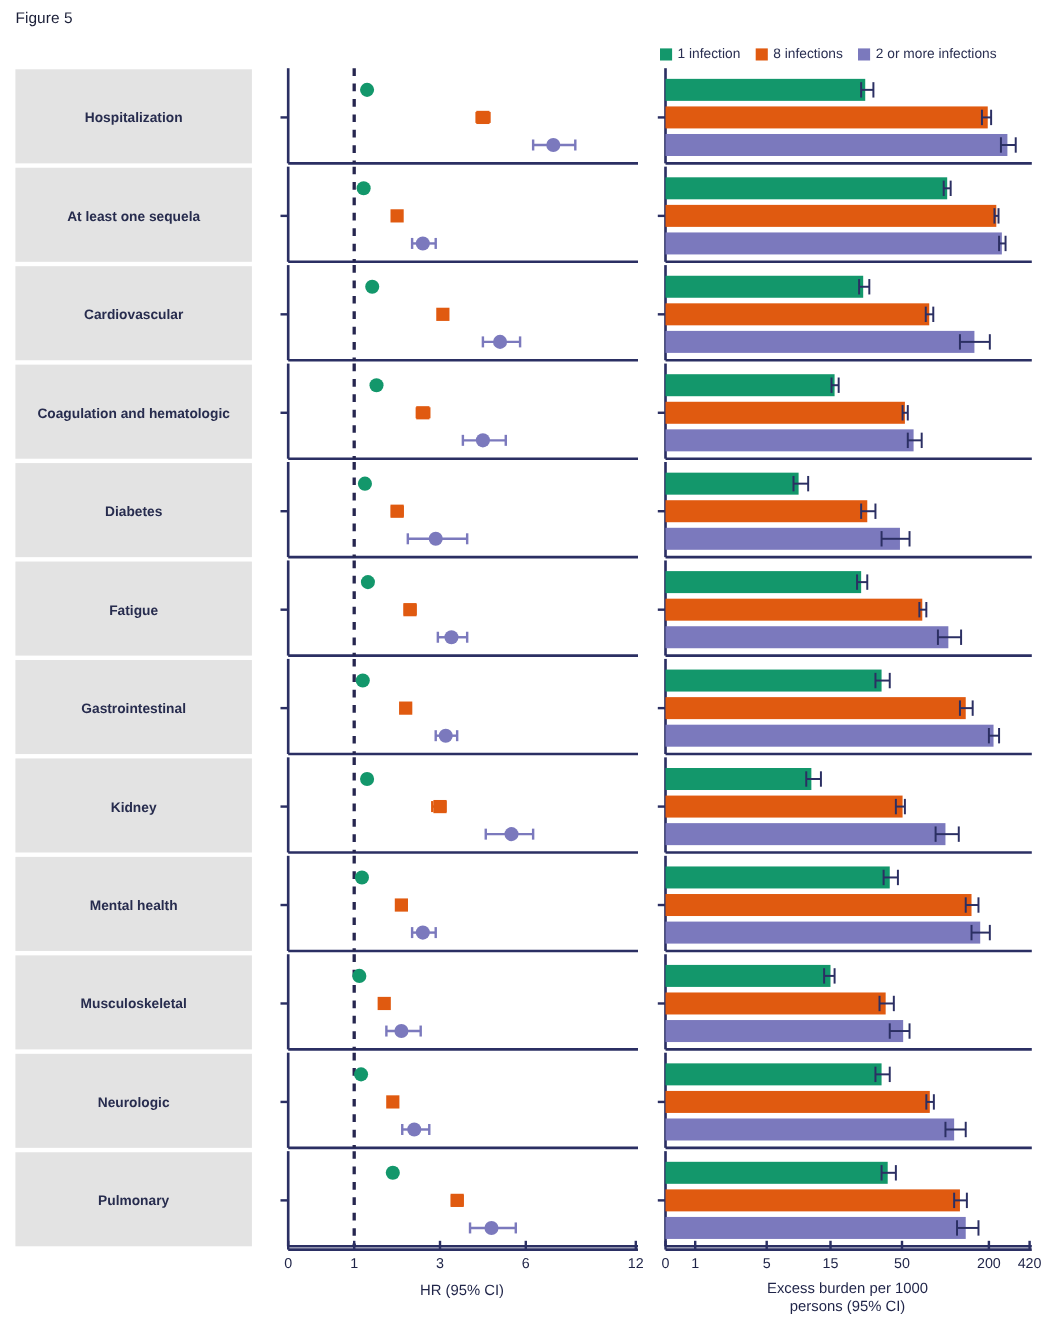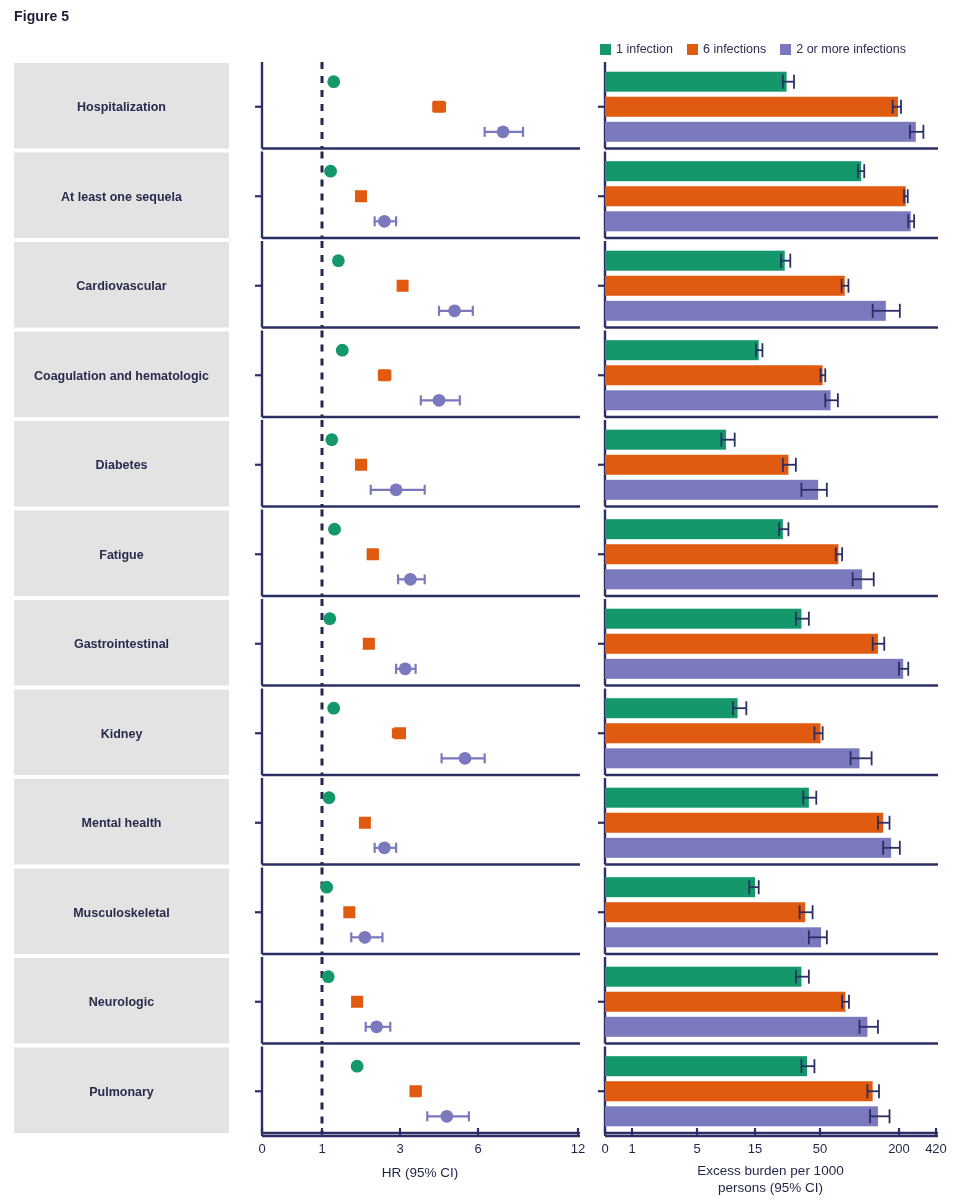--- a/index.html
+++ b/index.html
@@ -13,21 +13,21 @@
     position: relative;
     width: 960px;
     height: 1200px;
     background: #ffffff;
     overflow: hidden;
   }
   #figure-title {
     position: absolute;
     left: 14px; top: 8px;
     font-size: 14px;
-    font-weight: bold;
+    font-weight: normal;
     color: #1b1f38;
     letter-spacing: 0.1px;
   }
   #legend {
     position: absolute;
     left: 600px; top: 42px;
     display: flex;
     align-items: center;
     gap: 14px;
     font-size: 12.5px;
@@ -60,21 +60,21 @@
 
   <div id="figure-title">Figure 5</div>
 
   <div id="legend">
     <div class="legend-item">
       <span class="legend-swatch" style="background: rgb(19, 151, 107);"></span>
       <span class="legend-label">1 infection</span>
     </div>
     <div class="legend-item">
       <span class="legend-swatch" style="background: rgb(224, 90, 16);"></span>
-      <span class="legend-label">6 infections</span>
+      <span class="legend-label">8 infections</span>
     </div>
     <div class="legend-item">
       <span class="legend-swatch" style="background: rgb(123, 121, 189);"></span>
       <span class="legend-label">2 or more infections</span>
     </div>
   </div>
 
   <svg id="chart-svg" width="960" height="1200">
       <g>
         <rect x="14" y="63" width="215" height="85.5" fill="#e3e3e3"></rect>

